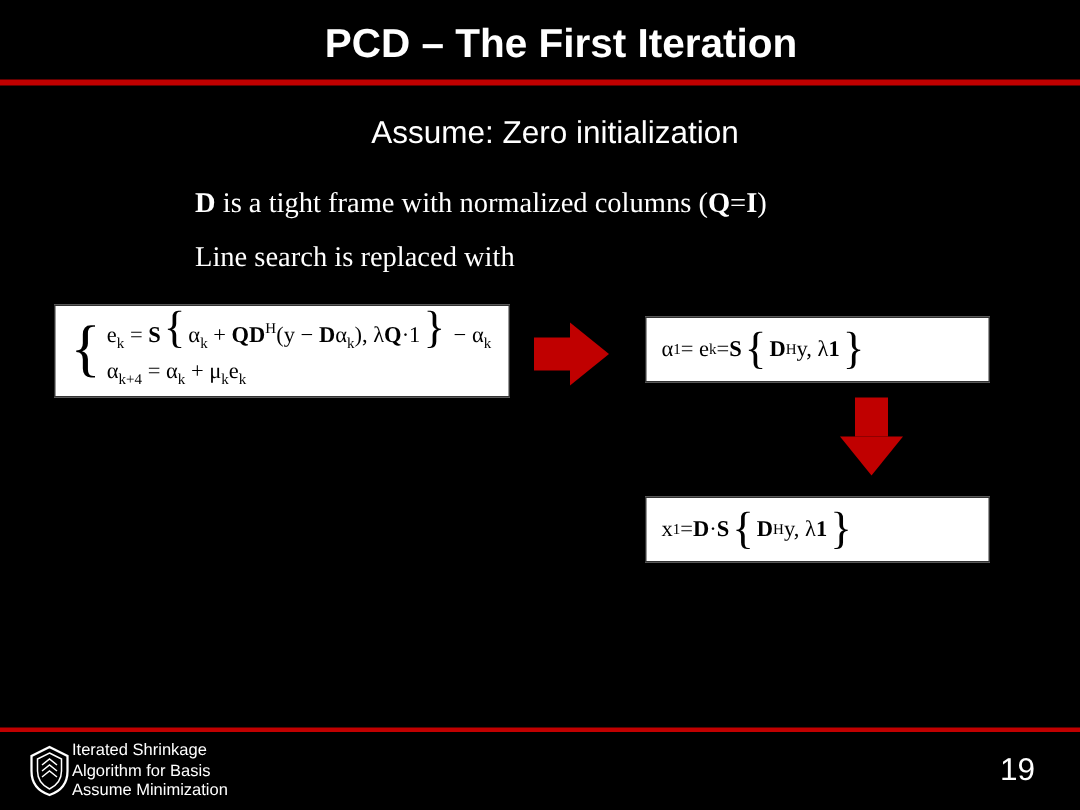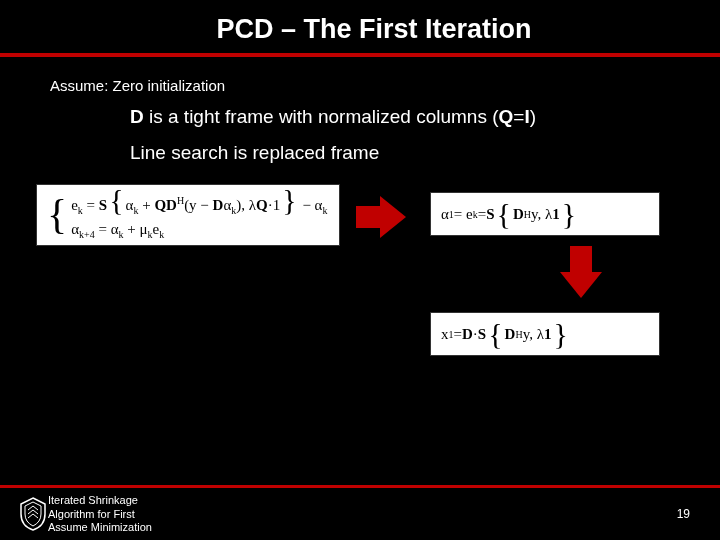--- a/index.html
+++ b/index.html
@@ -23,29 +23,31 @@
   }
   .red-line {
     height: 4px;
     background: #c00000;
     width: 100%;
   }
   .body-area {
     padding: 20px 30px 0 50px;
   }
   .line1 {
-    font-size: 15px;
-    color: #fff;
-    margin-bottom: 12px;
+    font-size: 21px;
+    color: #fff;
+    margin-bottom: 24px;
+    text-align: center;
   }
   .line2, .line3 {
     font-size: 19px;
     color: #fff;
     margin-left: 80px;
     margin-bottom: 14px;
+    font-family: Liberation Serif, serif;
   }
   .bold { font-weight: bold; }
   .eq-area {
     position: relative;
     margin-top: 20px;
     height: 200px;
   }
   .eq-box {
     position: absolute;
     background: #fff;
@@ -166,41 +168,41 @@
   .logo {
     width: 30px;
     height: 36px;
   }
   .footer-text {
     font-size: 11px;
     line-height: 1.2;
     color: #fff;
   }
   .page-num {
-    font-size: 12px;
+    font-size: 21px;
     color: #fff;
   }
 </style>
 </head>
 <body>
 
 <div class="title-area">
   <h1 class="title">PCD – The First Iteration</h1>
 </div>
 <div class="red-line"></div>
 
 <div class="body-area">
   <div class="line1">
     <span>Assume:</span>
     <span>Zero initialization</span>
   </div>
   <div class="line2">
     <span class="bold">D</span><span> is a tight frame with normalized columns (</span><span class="bold">Q</span><span>=</span><span class="bold">I</span><span>)</span>
   </div>
-  <div class="line3">Line search is replaced frame</div>
+  <div class="line3">Line search is replaced with</div>
 
   <div class="eq-area">
 
     <div class="eq-box eq-left">
       <span class="brace">{</span>
       <div>
         <div>
           <span>e</span><span class="sub">k</span><span> = </span><span class="bold">S</span><span class="brace-sm">{</span><span>α</span><span class="sub">k</span><span> + </span><span class="bold">QD</span><span class="sup">H</span><span>(y − </span><span class="bold">D</span><span>α</span><span class="sub">k</span><span>), λ</span><span class="bold">Q</span><span>·1</span><span class="brace-sm">}</span><span> − α</span><span class="sub">k</span>
         </div>
         <div>
@@ -250,19 +252,19 @@
   <div class="red-line2"></div>
   <div class="footer-content">
     <div class="footer-left">
       <svg class="logo" viewBox="0 0 30 36">
         <path d="M15 2 L27 8 L27 18 Q27 30 15 34 Q3 30 3 18 L3 8 Z" fill="none" stroke="#fff" stroke-width="1.5"></path>
         <path d="M15 6 L23 10 L23 18 Q23 26 15 30 Q7 26 7 18 L7 10 Z" fill="none" stroke="#fff" stroke-width="1"></path>
         <path d="M10 14 L15 10 L20 14 M10 18 L15 14 L20 18 M10 22 L15 18 L20 22" fill="none" stroke="#fff" stroke-width="1"></path>
       </svg>
       <div class="footer-text">
         <div>Iterated Shrinkage</div>
-        <div>Algorithm for First</div>
+        <div>Algorithm for Basis</div>
         <div>Assume Minimization</div>
       </div>
     </div>
     <div class="page-num">19</div>
   </div>
 </div>
 
 </body></html>

